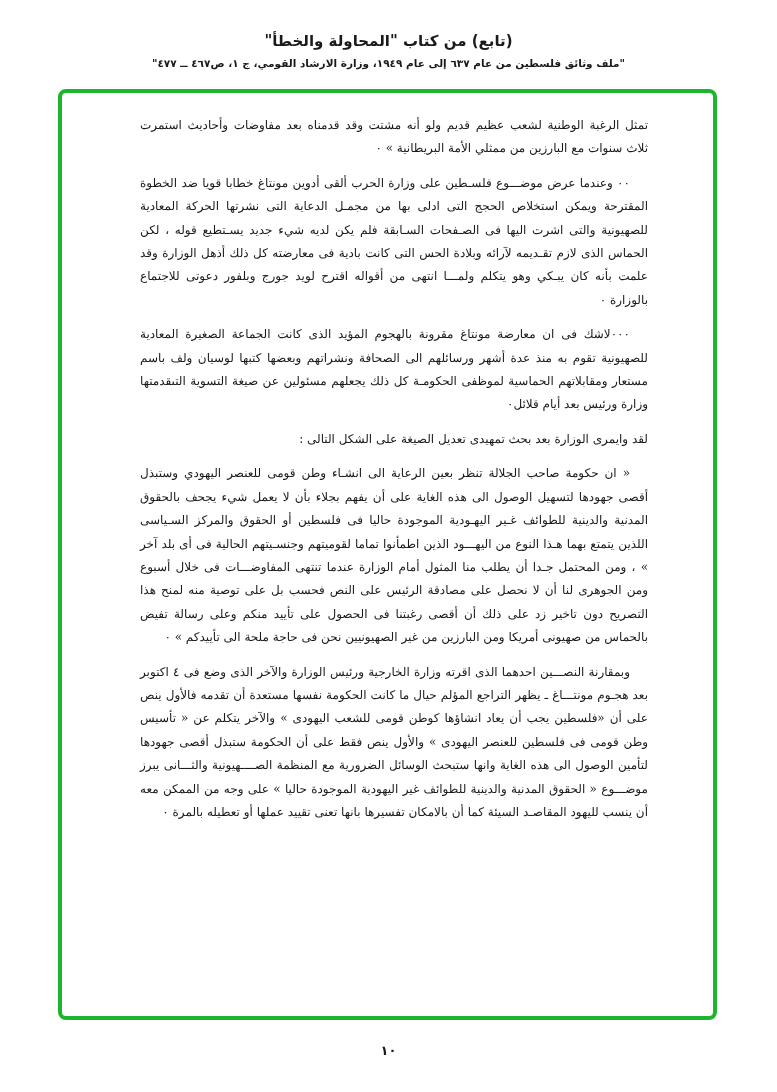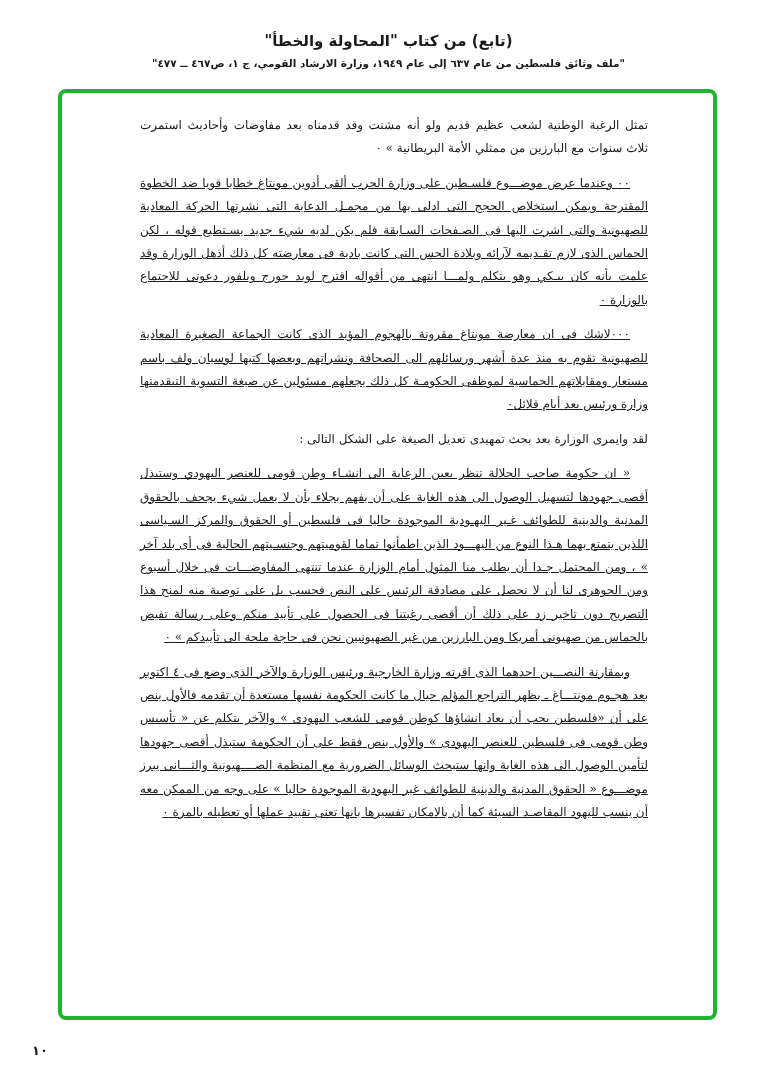--- a/index.html
+++ b/index.html
@@ -18,24 +18,24 @@
     position: absolute; left: 58px; top: 89px; width: 659px; height: 931px;
     border: 4px solid #1db52e; border-radius: 8px; box-sizing: border-box;
   }
   .content {
     position: absolute; left: 140px; top: 114px; width: 508px;
     direction: rtl; text-align: justify; text-align-last: right;
     font-size: 12px; line-height: 23.4px;
   }
   .content p { margin: 0; }
   .content p.gap { margin-top: 11px; }
-  .content p.indent { text-indent: 18px; text-decoration: underline; }
+  .content p.indent { text-indent: 18px; }
   .page-number {
-    position: absolute; left: 0; right: 0; top: 1043px; text-align: left;
-    font-family: "DejaVu Sans", sans-serif; font-size: 13px; font-weight: bold; margin-left: 32px;
+    position: absolute; left: 0; right: 0; top: 1043px; text-align: center;
+    font-family: "DejaVu Sans", sans-serif; font-size: 13px; font-weight: bold;
   }
 </style>
 </head>
 <body>
 
 <div class="header">
   <div class="title">(تابع) من كتاب "المحاولة والخطأ"</div>
   <div class="subtitle">"ملف وثائق فلسطين من عام ٦٣٧ إلى عام ١٩٤٩، وزارة الارشاد القومي، ج ١، ص٤٦٧ ــ ٤٧٧"</div>
 </div>
 

